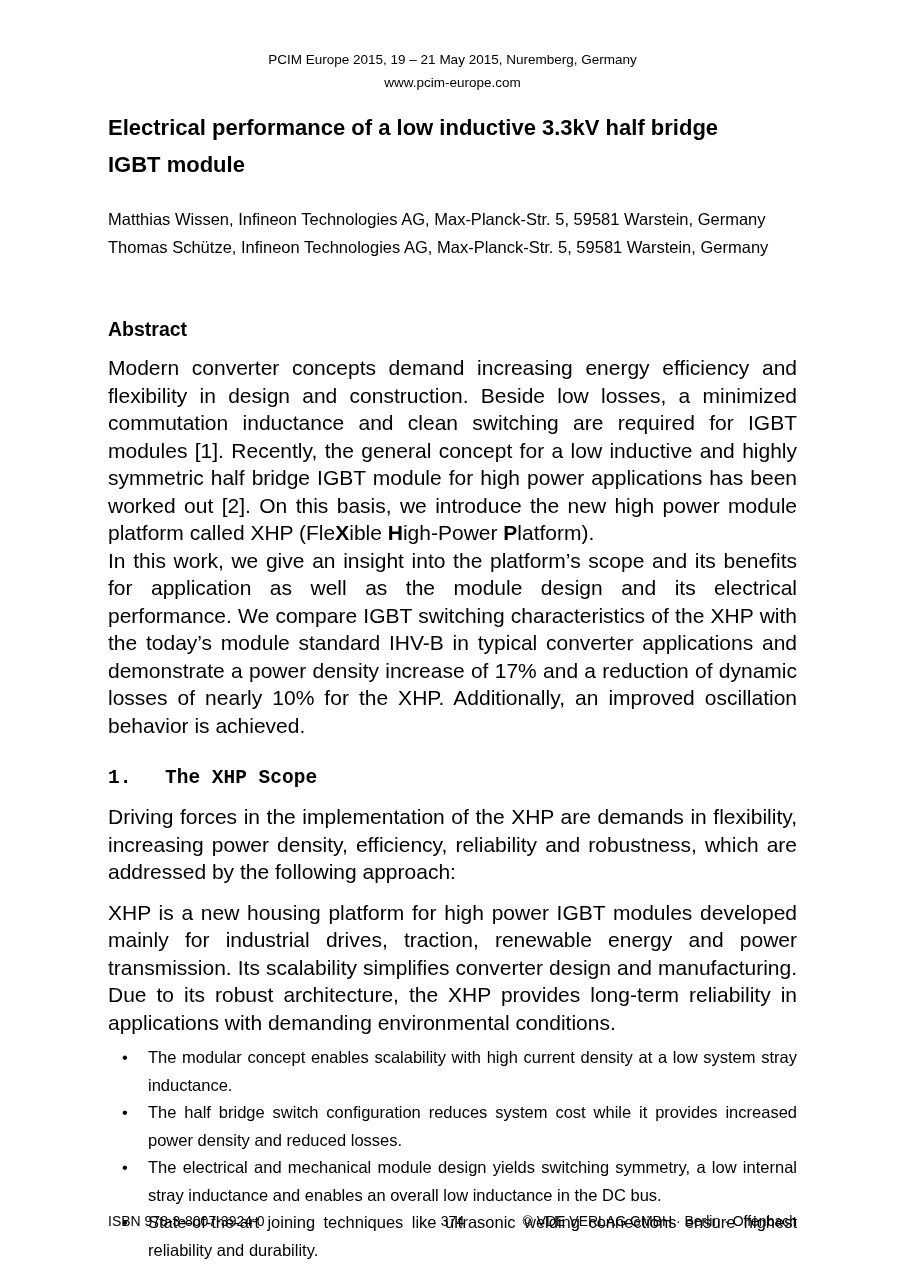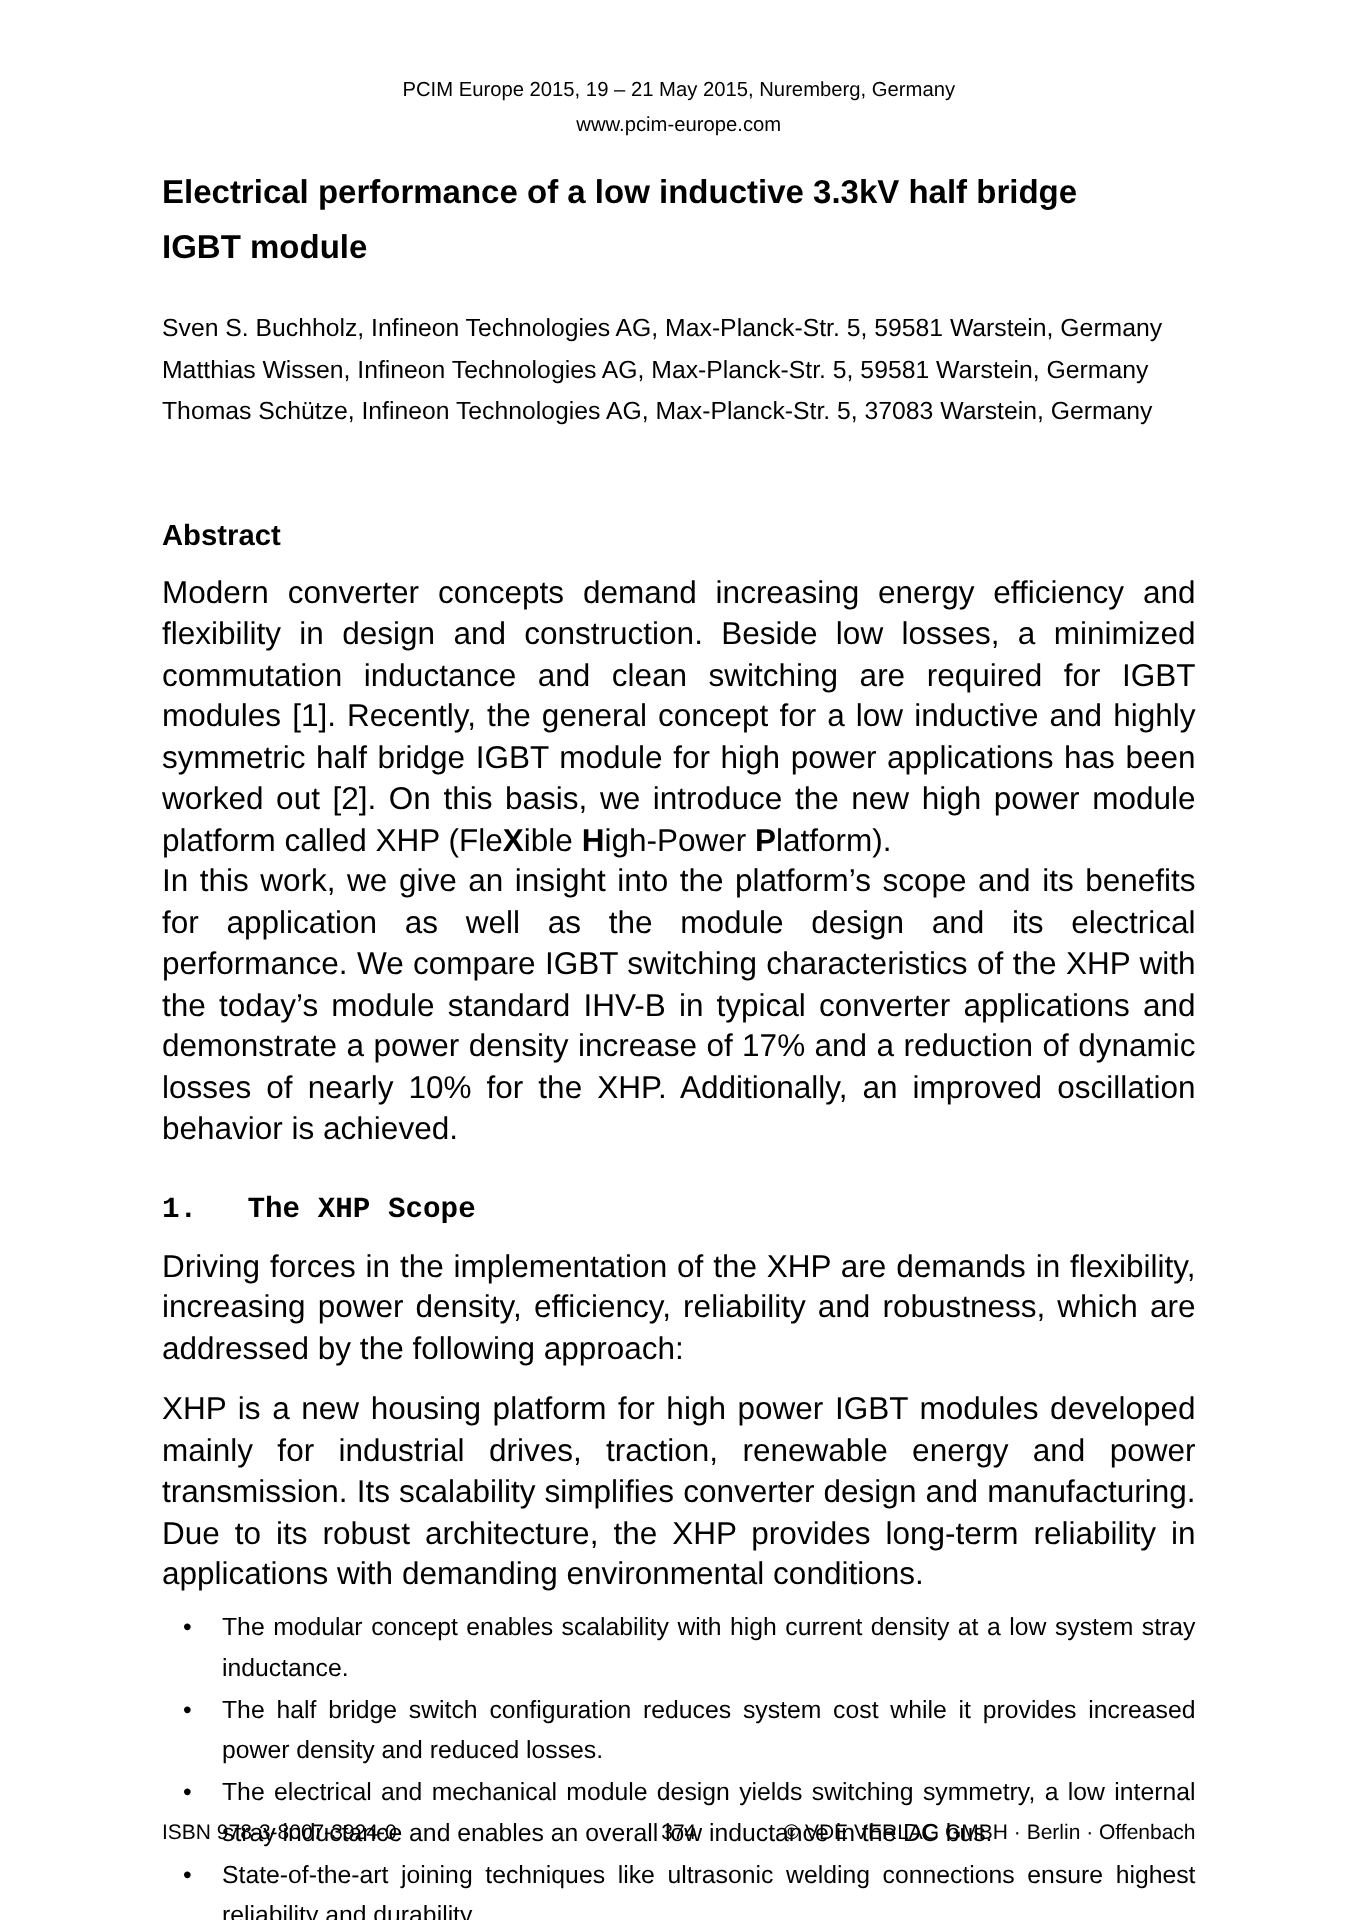--- a/index.html
+++ b/index.html
@@ -54,23 +54,22 @@
     <div>PCIM Europe 2015, 19 – 21 May 2015, Nuremberg, Germany</div>
     <div>www.pcim-europe.com</div>
   </header>
 
   <h1 class="title-block">
     <span class="title-line">Electrical performance of a low inductive 3.3kV half bridge</span>
     <span class="title-line">IGBT module</span>
   </h1>
 
   <div class="authors">
-    <div>Sven S. Buchholz, Infineon Technologies AG, Max-Planck-Str. 5, 59581 Warstein, Germany</div>
     <div>Matthias Wissen, Infineon Technologies AG, Max-Planck-Str. 5, 59581 Warstein, Germany</div>
-    <div>Thomas Schütze, Infineon Technologies AG, Max-Planck-Str. 5, 37083 Warstein, Germany</div>
+    <div>Thomas Schütze, Infineon Technologies AG, Max-Planck-Str. 5, 59581 Warstein, Germany</div>
   </div>
 
   <h2 class="h2 abstract-h">Abstract</h2>
 
   <p class="body-p mt"><span>Modern converter concepts demand increasing energy efficiency and flexibility in design and construction. Beside low losses, a minimized commutation inductance and clean switching are required for IGBT modules [1]. Recently, the general concept for a low inductive and highly symmetric half bridge IGBT module for high power applications has been worked out [2]. On this basis, we introduce the new high power module platform called XHP (Fle</span><span class="b">X</span><span>ible </span><span class="b">H</span><span>igh-Power </span><span class="b">P</span><span>latform).</span></p>
 
   <p class="body-p">In this work, we give an insight into the platform’s scope and its benefits for application as well as the module design and its electrical performance. We compare IGBT switching characteristics of the XHP with the today’s module standard IHV-B in typical converter applications and demonstrate a power density increase of 17% and a reduction of dynamic losses of nearly 10% for the XHP. Additionally, an improved oscillation behavior is achieved.</p>
 
   <h2 class="h2 sec-h">
     <span class="sec-num">1.</span><span>The XHP Scope</span>

